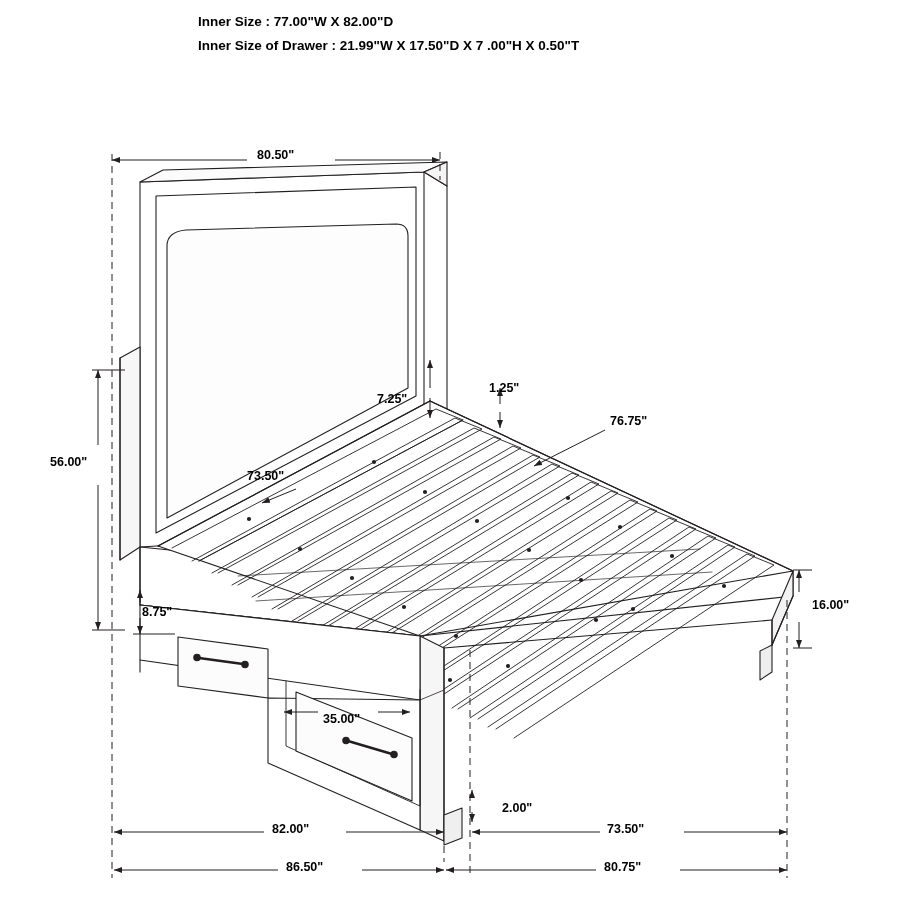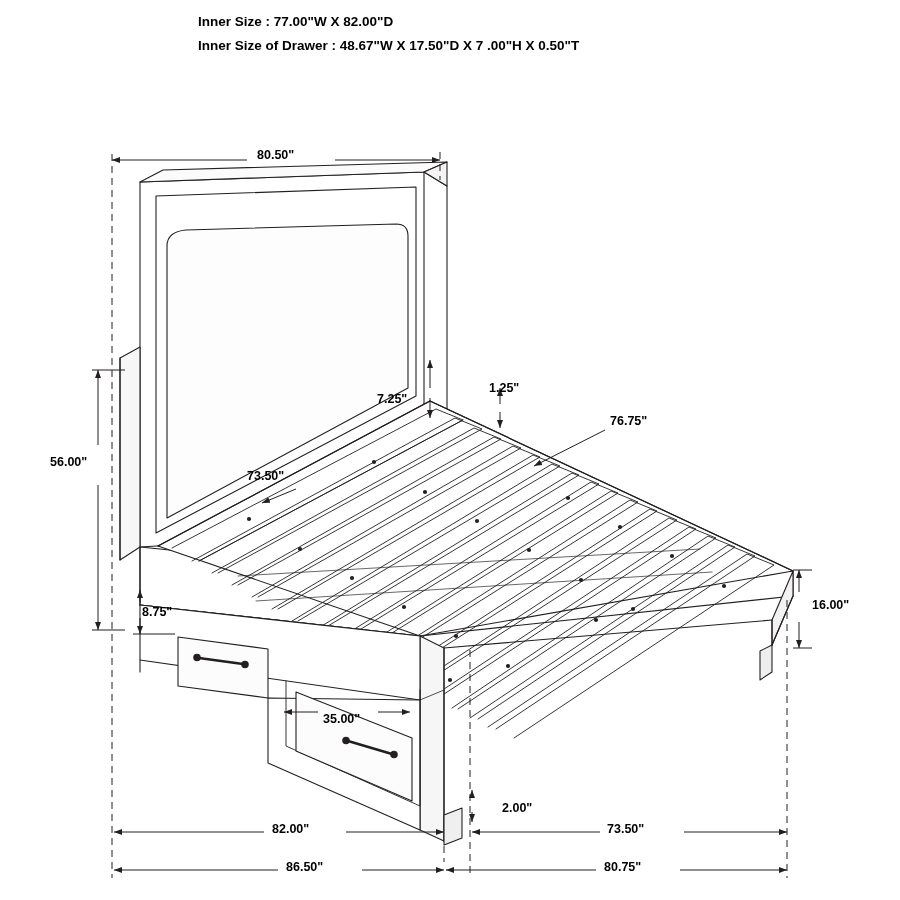--- a/index.html
+++ b/index.html
@@ -39,21 +39,21 @@
     width: 900px;
     height: 900px;
   }
 </style>
 </head>
 <body>
 
 <div id="page">
 
   <div class="hdr" id="hdr1">Inner Size : 77.00"W X 82.00"D</div>
-  <div class="hdr" id="hdr2">Inner Size of Drawer : 48.67"W X 17.50"D X 7 .00"H X 0.50"T</div>
+  <div class="hdr" id="hdr2">Inner Size of Drawer : 21.99"W X 17.50"D X 7 .00"H X 0.50"T</div>
 
   <svg class="layer" viewBox="0 0 900 900">
     <g fill="none" stroke="#231f20" stroke-width="1.1" stroke-linejoin="round" stroke-linecap="round">
 
       <path d="M140,182 L424,172 L447,186 L447,414 L424,404 L424,530 L140,547 Z" fill="#ffffff"></path>
 
       <path d="M140,182 L163,170 L447,162 L424,172 Z" fill="#fbfbfb"></path>
 
       <path d="M424,172 L447,162 L447,186 Z" fill="#f4f4f4"></path>
       <path d="M424,172 L424,404"></path>

